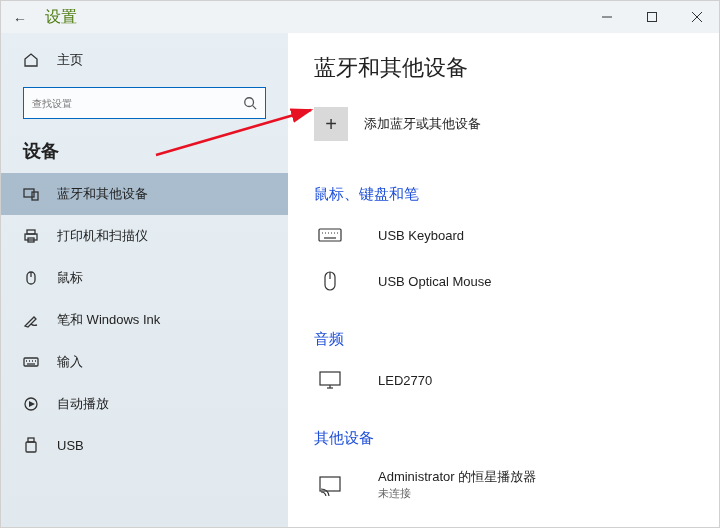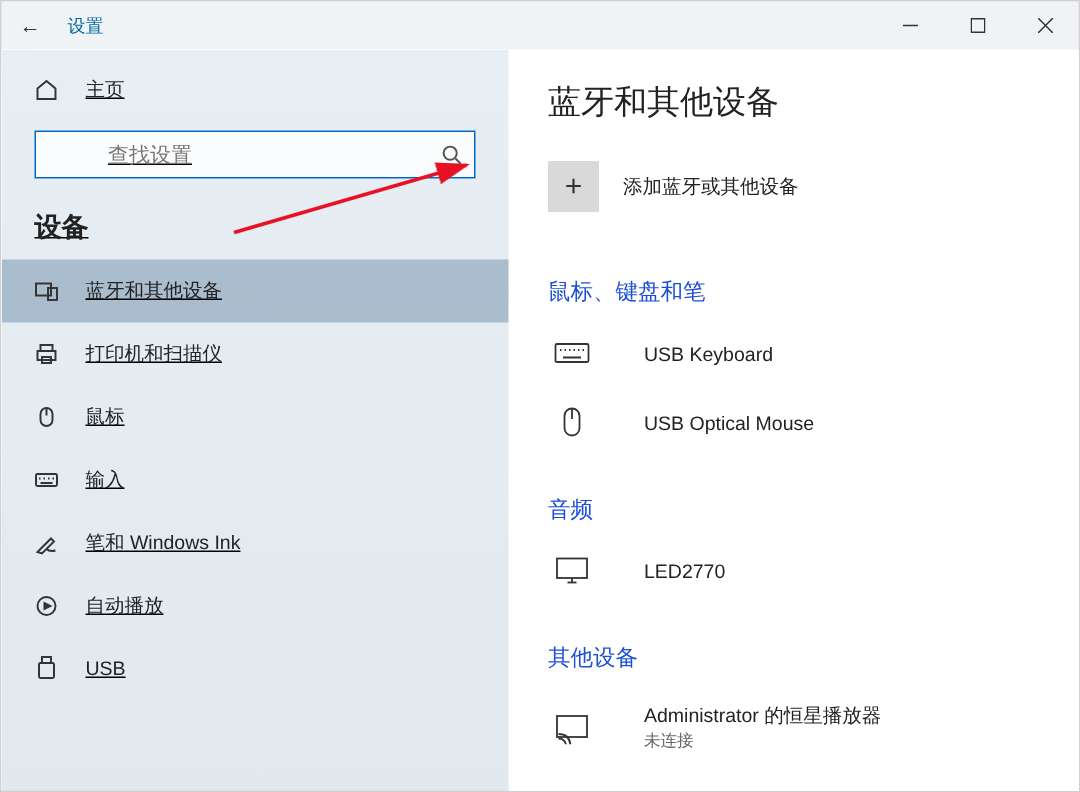--- a/index.html
+++ b/index.html
@@ -1,31 +1,31 @@
 <!DOCTYPE html>
 <html><head>
 <meta charset="utf-8">
 <style>
   * { box-sizing: border-box; margin: 0; padding: 0; font-family: "Microsoft YaHei", "Segoe UI", sans-serif; }
   body { width: 720px; height: 528px; overflow: hidden; position: relative; background: #f0f0f0; }
   .window { width: 720px; height: 528px; background: #fff; display: flex; flex-direction: column; position: relative; border: 1px solid #d0d0d0; }
   .titlebar { height: 32px; display: flex; align-items: center; background: rgba(230,235,240,0.6); }
   .titlebar-left { display: flex; align-items: center; padding-left: 12px; gap: 18px; }
   .back-btn { font-size: 14px; color: #333; cursor: pointer; }
-  .title-text { font-size: 12px; color: #0369a1; }
+  .title-text { font-size: 16px; color: #4d7c0f; }
   .titlebar-right { margin-left: auto; display: flex; }
   .win-btn { width: 45px; height: 32px; display: flex; align-items: center; justify-content: center; font-size: 11px; color: #333; cursor: pointer; }
   .win-btn svg { width: 10px; height: 10px; stroke: #333; stroke-width: 1; fill: none; }
   .body { flex: 1; display: flex; overflow: hidden; }
-  .sidebar { width: 338px; background: linear-gradient(180deg, rgba(210,225,235,0.55), rgba(200,215,225,0.55)); backdrop-filter: blur(20px); padding-top: 8px; position: relative; text-decoration: underline; }
+  .sidebar { width: 287px; background: linear-gradient(180deg, rgba(210,225,235,0.55), rgba(200,215,225,0.55)); backdrop-filter: blur(20px); padding-top: 8px; position: relative; }
   .home-row { display: flex; align-items: center; gap: 18px; padding: 10px 22px; font-size: 13px; color: #222; cursor: pointer; }
   .home-row svg, .nav-item svg { width: 16px; height: 16px; stroke: #333; stroke-width: 1.3; fill: none; flex-shrink: 0; }
   .search-wrap { padding: 8px 22px 14px 22px; }
   .search-box { width: 100%; height: 32px; border: 1px solid #0067c0; background: rgba(255,255,255,0.85); display: flex; align-items: center; padding: 0 8px; }
-  .search-box input { flex: 1; border: none; outline: none; background: transparent; font-size: 14px; color: #666; margin-left: 40px; }
+  .search-box input { flex: 1; border: none; outline: none; background: transparent; font-size: 10px; color: #666; }
   .search-box input::placeholder { color: #777; }
   .search-box .sicon { width: 14px; height: 14px; stroke: #555; stroke-width: 1.5; fill: none; }
   .section-label { padding: 6px 22px 10px; font-size: 18px; font-weight: 600; color: #222; }
   .nav-item { display: flex; align-items: center; gap: 18px; padding: 12px 22px; font-size: 13px; color: #222; cursor: pointer; }
   .nav-item.selected { background: rgba(120,150,175,0.55); }
   .content { flex: 1; padding: 20px 26px; overflow-y: auto; background: #fff; }
   .page-h1 { font-size: 22px; font-weight: 400; color: #222; margin-bottom: 24px; }
   .add-row { display: flex; align-items: center; gap: 16px; margin-bottom: 44px; cursor: pointer; }
   .add-btn { width: 34px; height: 34px; background: #d9d9d9; display: flex; align-items: center; justify-content: center; font-size: 20px; color: #333; }
   .add-label { font-size: 13px; color: #222; }
@@ -106,35 +106,35 @@
       </div>
       <div class="nav-item">
         <svg viewBox="0 0 16 16">
             <rect x="4" y="2" width="8" height="12" rx="4"></rect>
             <line x1="8" y1="2" x2="8" y2="7"></line>
           </svg>
         <span>鼠标</span>
       </div>
       <div class="nav-item">
         <svg viewBox="0 0 16 16">
+            <path d="M3 13 L11 5 L13 7 L5 15 L2 14 Z"></path>
+            <path d="M8 12 Q10 14 14 13"></path>
+          </svg>
+        <span>笔和 Windows Ink</span>
+      </div>
+      <div class="nav-item">
+        <svg viewBox="0 0 16 16">
             <rect x="1" y="4" width="14" height="8" rx="1"></rect>
             <line x1="3" y1="7" x2="4" y2="7"></line>
             <line x1="6" y1="7" x2="7" y2="7"></line>
             <line x1="9" y1="7" x2="10" y2="7"></line>
             <line x1="12" y1="7" x2="13" y2="7"></line>
             <line x1="4" y1="10" x2="12" y2="10"></line>
           </svg>
         <span>输入</span>
-      </div>
-      <div class="nav-item">
-        <svg viewBox="0 0 16 16">
-            <path d="M3 13 L11 5 L13 7 L5 15 L2 14 Z"></path>
-            <path d="M8 12 Q10 14 14 13"></path>
-          </svg>
-        <span>笔和 Windows Ink</span>
       </div>
       <div class="nav-item">
         <svg viewBox="0 0 16 16">
             <circle cx="8" cy="8" r="6"></circle>
             <polygon points="6,5 12,8 6,11" fill="#333" stroke="none"></polygon>
           </svg>
         <span>自动播放</span>
       </div>
       <div class="nav-item">
         <svg viewBox="0 0 16 16">

